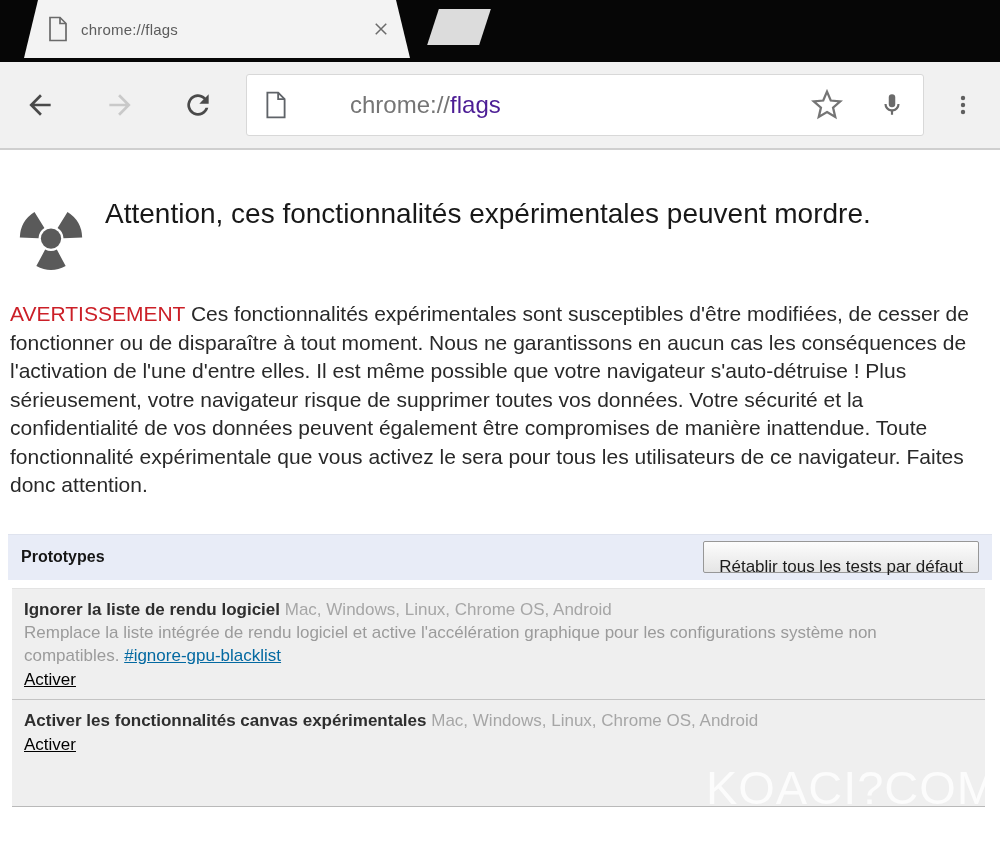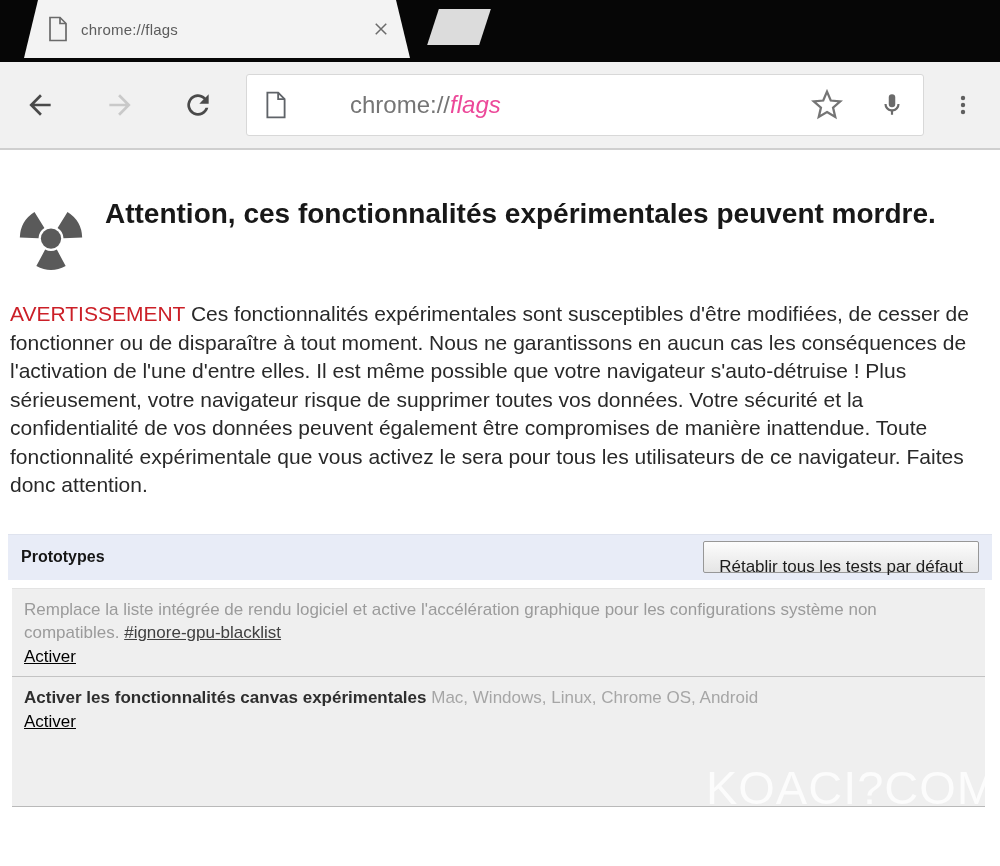--- a/index.html
+++ b/index.html
@@ -30,30 +30,30 @@
   .btn-back{margin-left:24px;}
   .btn-forward{margin-left:48px;}
   .btn-reload{margin-left:46px;}
   .addressbar{
     margin-left:32px;width:678px;height:62px;background:#ffffff;
     border:1px solid #d8d8d8;border-radius:3px;
     display:flex;align-items:center;padding:0 18px;box-sizing:border-box;
   }
   .url{margin-left:22px;font-size:24px;flex:1;white-space:nowrap;}
   .url-scheme{color:#757575;margin-left:41px;}
-  .url-path{color:#ec4899;font-style:italic;}
+  .url-path{color:#4c1d95;}
   .bar-icon{display:flex;align-items:center;cursor:pointer;}
   .mic{margin-left:36px;}
   .menu-dots{margin-left:27px;display:flex;align-items:center;cursor:pointer;}
   
   .content{position:relative;}
   .header-row{display:flex;margin:24px 12px 0;}
   .rad-icon{width:78px;height:94px;margin-top:16px;flex:none;}
   h1.page-heading{
-    margin:0 0 0 15px;font-size:28px;line-height:80px;font-weight:700;
+    margin:0 0 0 15px;font-size:28px;line-height:80px;font-weight:400;
     color:#181818;max-width:850px;
   }
   .warning{margin:16px 10px 0;font-size:21px;line-height:28.5px;color:#292929;max-width:985px;}
   .warning-label{color:#cb1f27;font-weight:400;}
   .section-bar{
     margin:34px 8px 0;height:46px;background:#e8ecf7;
     display:flex;align-items:center;justify-content:space-between;
     padding:0 13px;box-sizing:border-box;border-top:1px solid #dfe3ee;gap:20px;
   }
   .section-title{font-size:16px;font-weight:700;color:#161616;}
@@ -65,21 +65,21 @@
   .experiments{
     margin:8px 12px 0;width:973px;height:217px;background:#efefef;
     border-top:1px solid #e3e3e3;border-bottom:1px solid #b9b9b9;
     overflow:hidden;position:relative;
   }
   .entry{padding:9px 12px 8px;font-size:17px;line-height:23px;}
   .entry + .entry{border-top:1px solid #c3c3c3;}
   .flag-title{font-weight:700;color:#2e2e2e;}
   .platforms{color:#a6a6a6;}
   .flag-desc{color:#9b9b9b;}
-  .hash-link{color:#404040;text-decoration:underline;cursor:pointer;}
+  .hash-link{color:#0369a1;text-decoration:underline;cursor:pointer;}
   .activer{
     display:inline-block;margin-top:1px;color:#000000;text-decoration:underline;cursor:pointer;
   }
   .watermark{
     position:absolute;right:-12px;bottom:-9px;font-size:47px;letter-spacing:1px;
     color:rgba(255,255,255,0.78);white-space:nowrap;pointer-events:none;
   }
 </style>
 </head>
 <body>
@@ -166,20 +166,21 @@
   <p class="warning"><span class="warning-label">AVERTISSEMENT</span> <span>Ces fonctionnalités expérimentales sont susceptibles d'être modifiées, de cesser de fonctionner ou de disparaître à tout moment. Nous ne garantissons en aucun cas les conséquences de l'activation de l'une d'entre elles. Il est même possible que votre navigateur s'auto-détruise ! Plus sérieusement, votre navigateur risque de supprimer toutes vos données. Votre sécurité et la confidentialité de vos données peuvent également être compromises de manière inattendue. Toute fonctionnalité expérimentale que vous activez le sera pour tous les utilisateurs de ce navigateur. Faites donc attention.</span></p>
 
   <div class="section-bar">
     <span class="section-title">Prototypes</span>
     <button class="reset-btn">Rétablir tous les tests par défaut</button>
   </div>
 
   <div class="experiments">
 
     <div class="entry">
+      <div><span class="flag-title">Ignorer la liste de rendu logiciel</span> <span class="platforms">Mac, Windows, Linux, Chrome OS, Android</span></div>
       <div class="flag-desc"><span>Remplace la liste intégrée de rendu logiciel et active l'accélération graphique pour les configurations système non compatibles.</span> <a class="hash-link">#ignore-gpu-blacklist</a></div>
       <a class="activer">Activer</a>
     </div>
 
     <div class="entry">
       <div><span class="flag-title">Activer les fonctionnalités canvas expérimentales</span> <span class="platforms">Mac, Windows, Linux, Chrome OS, Android</span></div>
       <a class="activer">Activer</a>
     </div>
 
     <div class="watermark"><span>KOACI</span><span>?</span><span>COM</span></div>

